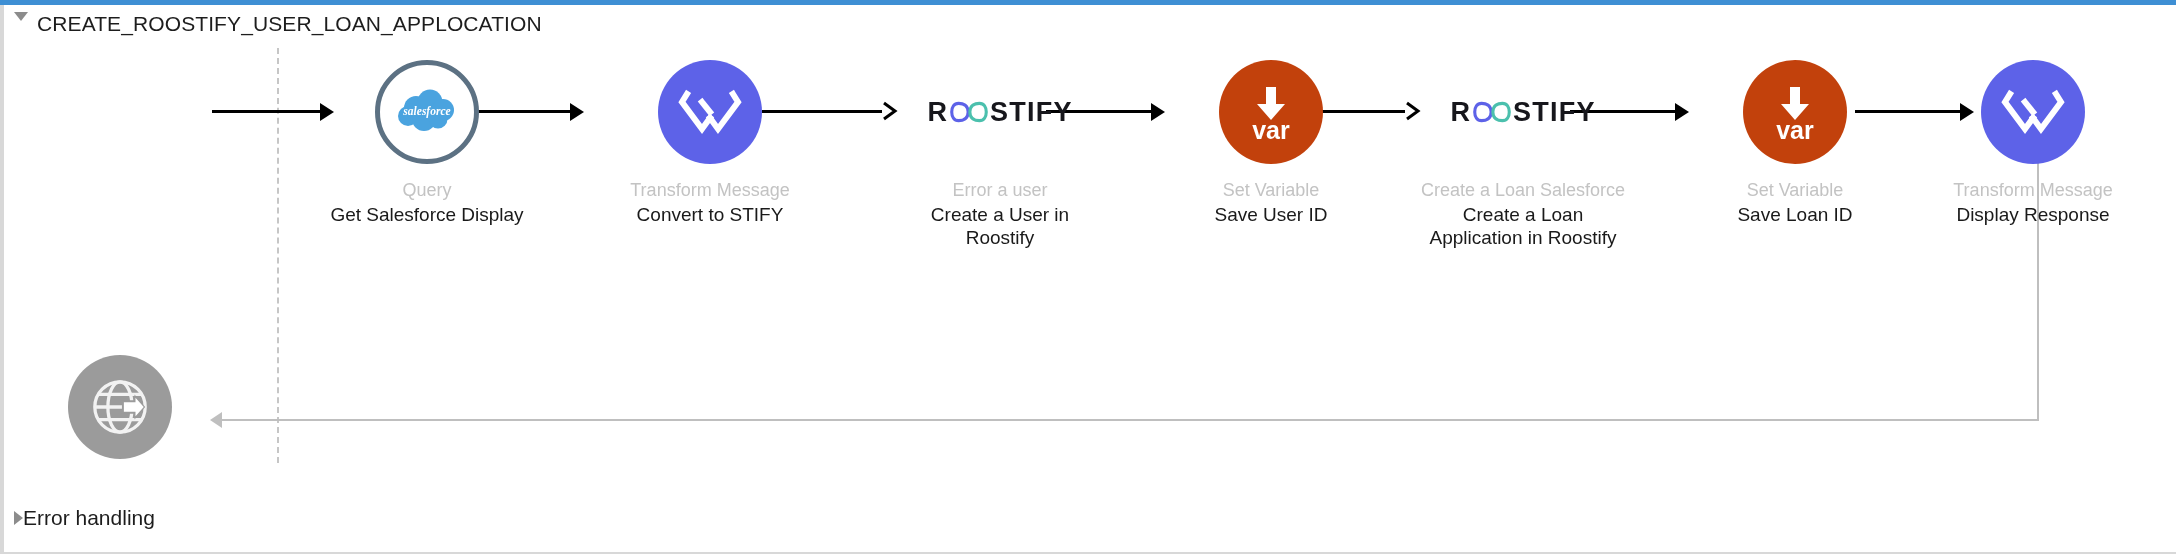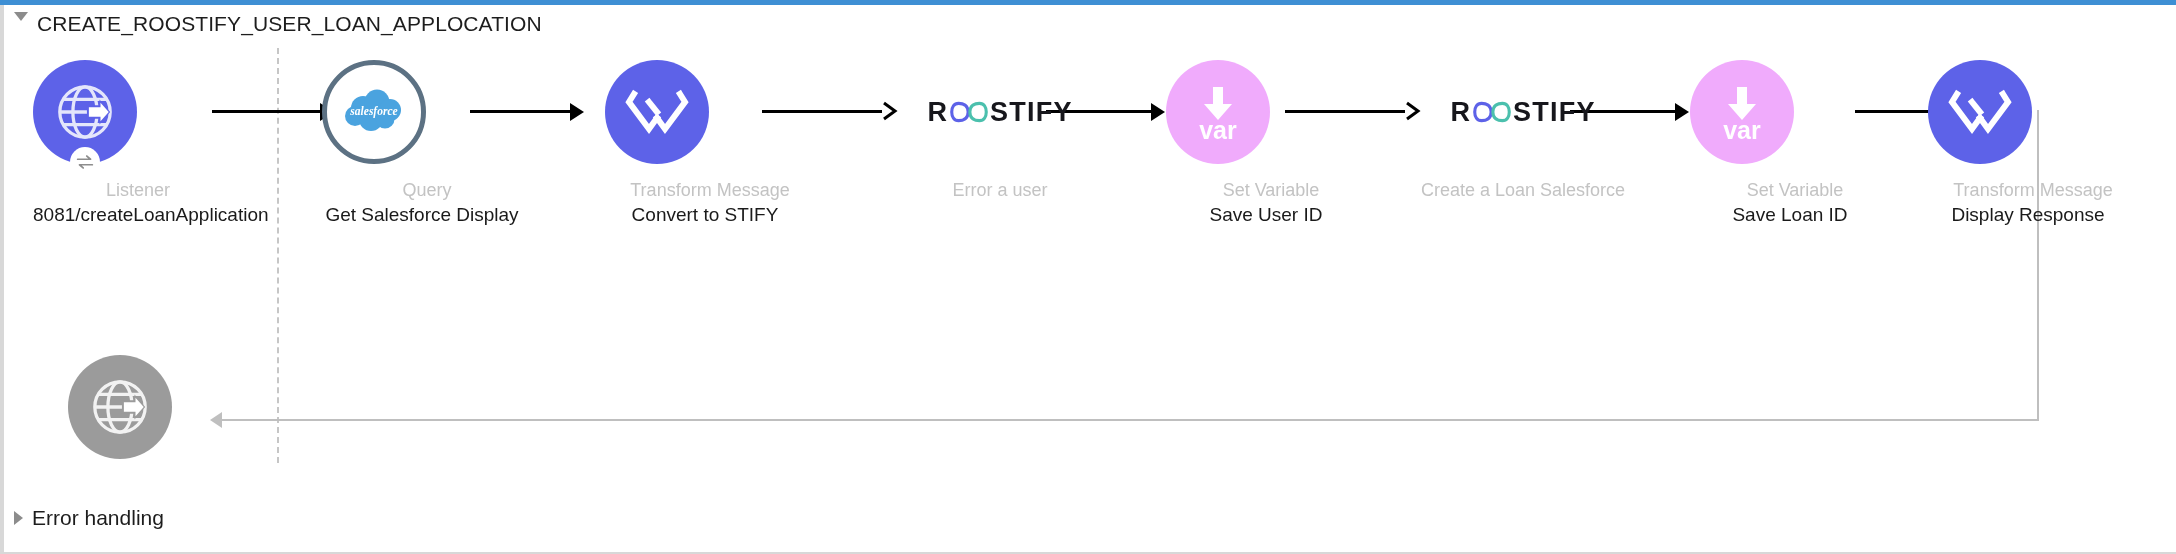--- a/index.html
+++ b/index.html
@@ -54,21 +54,21 @@
   .flow-title {
     font-size: 21px;
     color: #1d1d1d;
     letter-spacing: .1px;
     white-space: nowrap;
   }
 
   
   .flow-footer {
     position: absolute; left: 14px; top: 505px;
-    display: flex; align-items: center; gap: 9px;
+    display: flex; align-items: center; 
     height: 26px;
   }
   .footer-title {
     font-size: 21px; color: #1d1d1d; white-space: nowrap;
   }
 
   
   .divider {
     position: absolute;
     left: 277px; top: 48px;
@@ -76,30 +76,31 @@
     border-left: 2px dashed #c6c6c6;
   }
 
   
   .node {
     position: absolute;
     width: 210px;
     top: 60px;
     display: flex;
     flex-direction: column;
+    align-items: center;
   }
   .circle {
     width: 104px; height: 104px;
     border-radius: 50%;
     display: flex; align-items: center; justify-content: center;
     position: relative;
     flex: none;
   }
   .circle.purple { background: #5d62e8; }
-  .circle.green  { background: #f0abfc; }
+  .circle.green  { background: #c2410c; }
   .circle.gray   { background: #9b9b9b; }
   .circle.ring {
     background: #ffffff;
     border: 5px solid #5c7183;
   }
 
   .badge {
     position: absolute;
     left: 50%; bottom: -13px;
     transform: translateX(-50%);
@@ -210,42 +211,20 @@
   <div class="conn" style="left:1570px; width:105px;"></div>
   <div class="arrowhead" style="left:1675px;"></div>
 
   <div class="conn" style="left:1855px; width:105px;"></div>
   <div class="arrowhead" style="left:1960px;"></div>
 
   <div class="ret-line" style="left:2037px; top:110px; width:2px; height:310px;"></div>
   <div class="ret-line" style="left:222px; top:419px; width:1817px; height:2px;"></div>
   <div class="ret-arrowhead" style="left:210px; top:412px;"></div>
 
-  <div class="node" style="left:33px;">
-    <div class="circle purple">
-      <svg width="62" height="62" viewBox="0 0 64 64">
-        <g fill="none" stroke="#e4e6fb" stroke-width="3.4">
-          <path d="M32 6 a26 26 0 1 0 0 52 a26 26 0 1 0 0 -52"></path>
-          <ellipse cx="32" cy="32" rx="12.5" ry="26"></ellipse>
-          <line x1="6" y1="32" x2="58" y2="32"></line>
-          <path d="M9 19 H55"></path>
-          <path d="M9 45 H55"></path>
-        </g>
-        <path d="M34 25 h13 v-6 l11 13 l-11 13 v-6 h-13 z" fill="#5d62e8"></path>
-        <path d="M36 27 h12 v-4.5 l8.5 9.5 l-8.5 9.5 v-4.5 h-12 z" fill="#ffffff"></path>
-      </svg>
-      <div class="badge">
-        <svg width="22" height="22" viewBox="0 0 24 24">
-          <path d="M4 9 H18 L14 5.5 M20 15 H6 L10 18.5" fill="none" stroke="#8d8d8d" stroke-width="1.9" stroke-linecap="round" stroke-linejoin="round"></path>
-        </svg>
-      </div>
-    </div>
-    <div class="node-type">Listener</div>
-    <div class="node-name narrow">8081/createLoanApplication</div>
-  </div>
 
   <div class="node" style="left:322px;">
     <div class="circle ring">
       <svg width="66" height="48" viewBox="0 0 66 48">
         <g fill="#4aa3df">
           <circle cx="22" cy="20" r="12"></circle>
           <circle cx="36" cy="14" r="12.5"></circle>
           <circle cx="49" cy="22" r="11"></circle>
           <circle cx="14" cy="28" r="10"></circle>
           <circle cx="30" cy="31" r="12"></circle>
@@ -275,20 +254,21 @@
   <div class="node" style="left:895px;">
     <div class="roostify-mark">
       <span>R</span>
       <svg width="38" height="26" viewBox="0 0 44 26">
         <path d="M21 13 C21 5 15 3 10 3 C4.5 3 2 7.5 2 13 C2 18.5 4.5 23 10 23 C15 23 21 21 21 13 Z" fill="none" stroke="#5d62e8" stroke-width="3.6"></path>
         <path d="M23 13 C23 21 29 23 34 23 C39.5 23 42 18.5 42 13 C42 7.5 39.5 3 34 3 C29 3 23 5 23 13 Z" fill="none" stroke="#4bc0ad" stroke-width="3.6"></path>
       </svg>
       <span>STIFY</span>
     </div>
     <div class="node-type">Error a user</div>
+    <div class="node-name">Create a User in Roostify</div>
   </div>
 
   <div class="node" style="left:1166px;">
     <div class="circle green">
       <svg width="62" height="66" viewBox="0 0 62 66">
         <path d="M26 8 h10 v17 h9 l-14 16 l-14 -16 h9 z" fill="#ffffff"></path>
         <text x="31" y="60" font-family="Liberation Sans, sans-serif" font-size="25" font-weight="bold" fill="#ffffff" text-anchor="middle">var</text>
       </svg>
     </div>
     <div class="node-type">Set Variable</div>
@@ -298,20 +278,21 @@
   <div class="node" style="left:1418px;">
     <div class="roostify-mark">
       <span>R</span>
       <svg width="38" height="26" viewBox="0 0 44 26">
         <path d="M21 13 C21 5 15 3 10 3 C4.5 3 2 7.5 2 13 C2 18.5 4.5 23 10 23 C15 23 21 21 21 13 Z" fill="none" stroke="#5d62e8" stroke-width="3.6"></path>
         <path d="M23 13 C23 21 29 23 34 23 C39.5 23 42 18.5 42 13 C42 7.5 39.5 3 34 3 C29 3 23 5 23 13 Z" fill="none" stroke="#4bc0ad" stroke-width="3.6"></path>
       </svg>
       <span>STIFY</span>
     </div>
     <div class="node-type">Create a Loan Salesforce</div>
+    <div class="node-name">Create a Loan Application in Roostify</div>
   </div>
 
   <div class="node" style="left:1690px;">
     <div class="circle green">
       <svg width="62" height="66" viewBox="0 0 62 66">
         <path d="M26 8 h10 v17 h9 l-14 16 l-14 -16 h9 z" fill="#ffffff"></path>
         <text x="31" y="60" font-family="Liberation Sans, sans-serif" font-size="25" font-weight="bold" fill="#ffffff" text-anchor="middle">var</text>
       </svg>
     </div>
     <div class="node-type">Set Variable</div>

